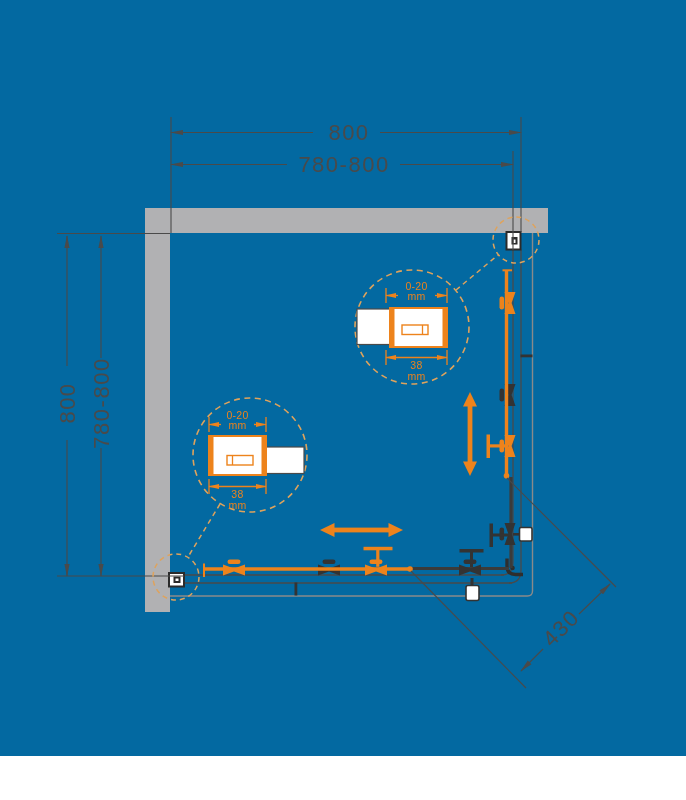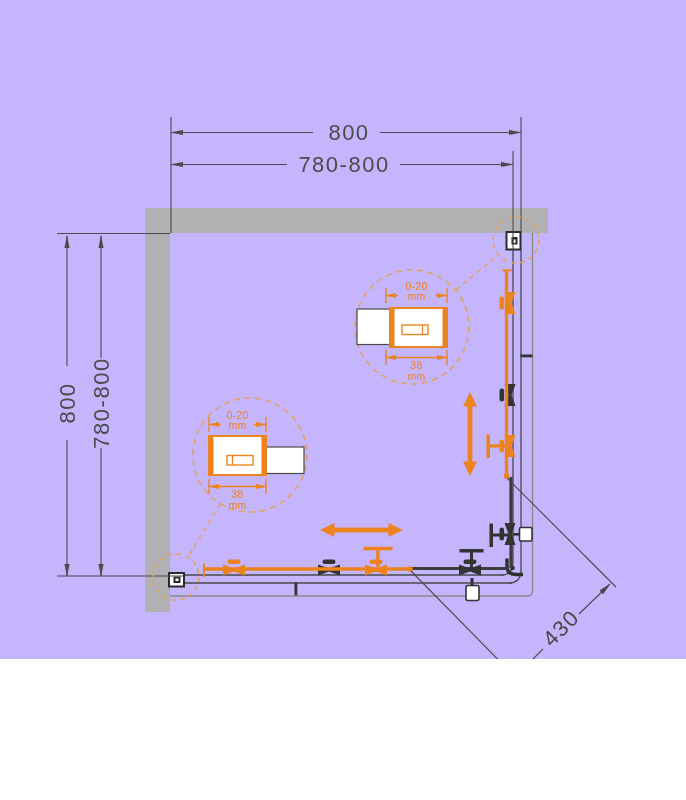--- a/index.html
+++ b/index.html
@@ -1,16 +1,16 @@
 <!DOCTYPE html>
 <html style="--accent-orange: #ED831C; --callout-orange: #DFA35C; --wall-gray: #B1B1B3; --line-dark: #4A4A4A; --hardware-dark: #333333; --boundary-gray: #8A8A8A;"><head>
 <meta charset="utf-8">
 <style>
   html,body{margin:0;padding:0;background:#ffffff;}
-  .stage{width:686px;height:659px;position:relative;background:#c4b5fd;overflow:hidden;}
+  .stage{width:686px;height:756px;position:relative;background:#0369a1;overflow:hidden;}
   svg text{font-family:"Liberation Sans",sans-serif;}
   .dimtxt{font-size:22px;fill:var(--line-dark,#4a4a4a);letter-spacing:1.5px;text-anchor:middle;dominant-baseline:central;}
   .cotxt{font-size:10.5px;fill:var(--accent-orange,#ED831C);letter-spacing:.3px;text-anchor:middle;dominant-baseline:central;}
   .dln{stroke:var(--line-dark,#4a4a4a);stroke-width:1.1;fill:none;}
   .gln{stroke:#4a4a4a;stroke-width:1.3;fill:none;}
   .oln{stroke:var(--boundary-gray,#8a8a8a);stroke-width:1.4;fill:none;}
   .odash{stroke:var(--callout-orange,#DFA35C);stroke-width:1.6;fill:none;stroke-dasharray:6 4.5;}
   .odash2{stroke:var(--callout-orange,#DFA35C);stroke-width:1.5;fill:none;stroke-dasharray:5 4;}
   .coln{stroke:var(--accent-orange,#ED831C);stroke-width:1.3;fill:none;}
   .coln2{stroke:var(--accent-orange,#ED831C);stroke-width:2;fill:none;}

